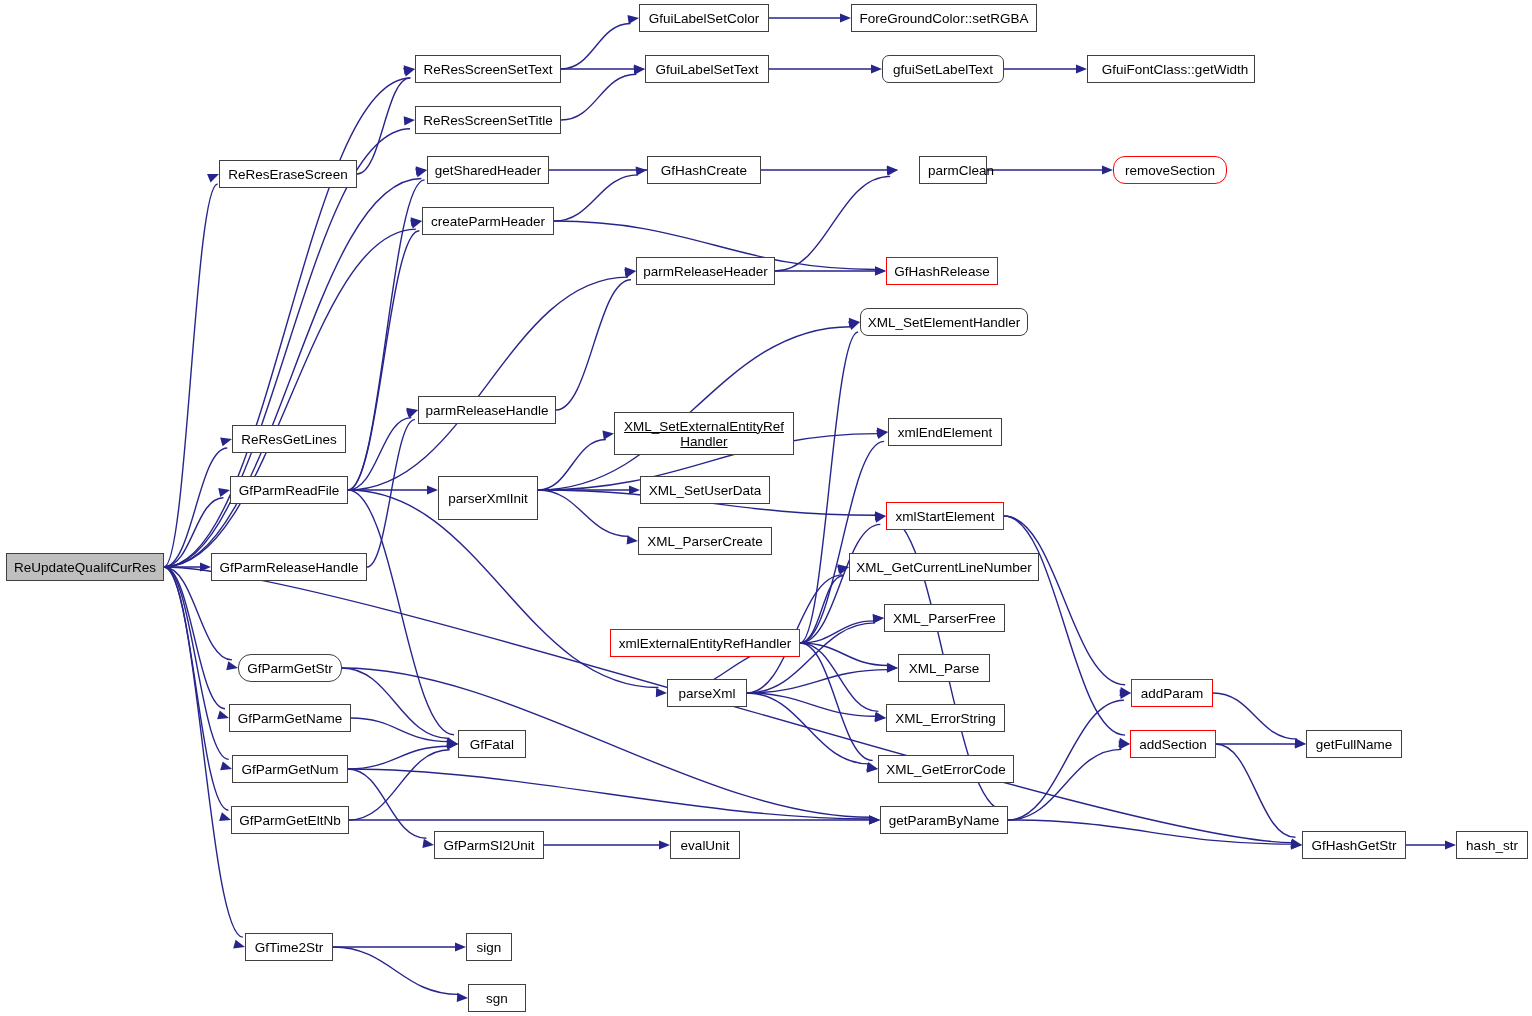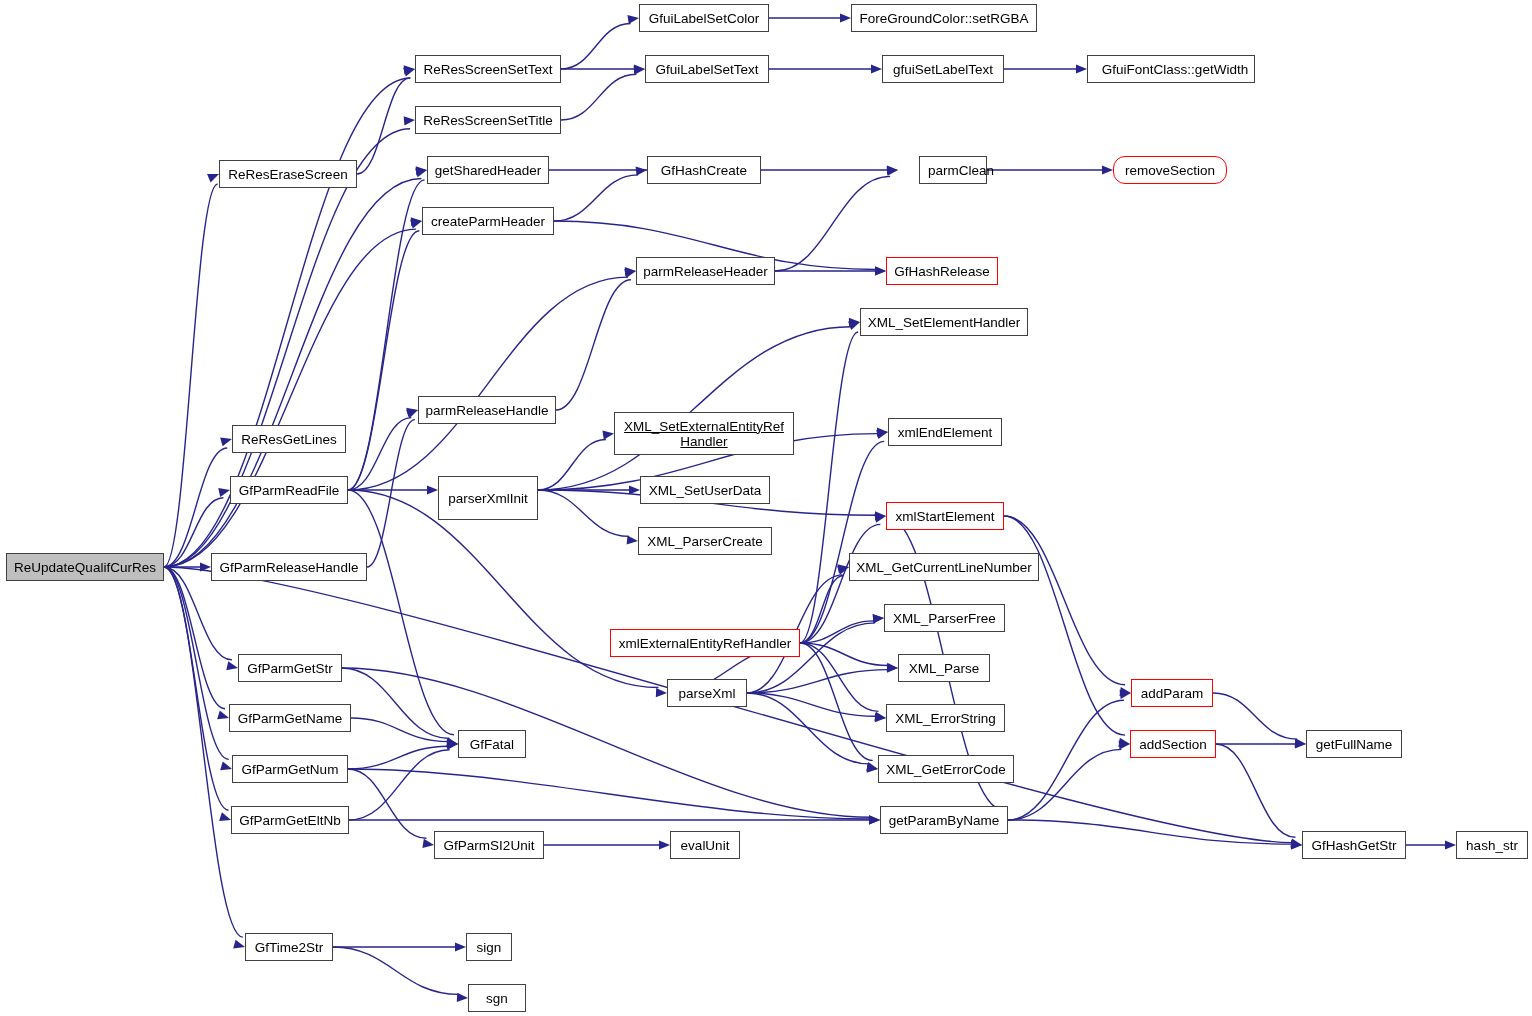--- a/index.html
+++ b/index.html
@@ -222,45 +222,45 @@
     </svg>
 <div class="node root" style="left: 6px; top: 553px; width: 158px; height: 28px;">ReUpdateQualifCurRes</div>
     <div class="node" style="left: 415px; top: 55px; width: 146px; height: 28px;">ReResScreenSetText</div>
     <div class="node" style="left: 415px; top: 106px; width: 146px; height: 28px;">ReResScreenSetTitle</div>
     <div class="node" style="left: 219px; top: 160px; width: 138px; height: 28px;">ReResEraseScreen</div>
     <div class="node" style="left: 427px; top: 156px; width: 122px; height: 28px;">getSharedHeader</div>
     <div class="node" style="left: 422px; top: 207px; width: 132px; height: 28px;">createParmHeader</div>
     <div class="node" style="left: 639px; top: 4px; width: 130px; height: 28px;">GfuiLabelSetColor</div>
     <div class="node" style="left: 645px; top: 55px; width: 124px; height: 28px;">GfuiLabelSetText</div>
     <div class="node" style="left: 851px; top: 4px; width: 186px; height: 28px;">ForeGroundColor::setRGBA</div>
-    <div class="node" style="left: 882px; top: 55px; width: 122px; height: 28px;">gfuiSetLabelText</div>
+    <div class="node" style="left: 882px; top: 55px; width: 122px; height: 28px; border-radius: 7px;">gfuiSetLabelText</div>
     <div class="node" style="left: 1087px; top: 55px; width: 168px; height: 28px; padding-left: 8px;">GfuiFontClass::getWidth</div>
     <div class="node" style="left: 647px; top: 156px; width: 114px; height: 28px;">GfHashCreate</div>
     <div class="node" style="left: 919px; top: 156px; width: 68px; height: 28px; padding-left: 16px;">parmClean</div>
     <div class="node red" style="left: 1113px; top: 156px; width: 114px; height: 28px; border-radius: 12px;">removeSection</div>
     <div class="node" style="left: 636px; top: 257px; width: 139px; height: 28px;">parmReleaseHeader</div>
     <div class="node red" style="left: 886px; top: 257px; width: 112px; height: 28px;">GfHashRelease</div>
-    <div class="node" style="left: 860px; top: 308px; width: 168px; height: 28px;">XML_SetElementHandler</div>
+    <div class="node" style="left: 860px; top: 308px; width: 168px; height: 28px; border-radius: 8px;">XML_SetElementHandler</div>
     <div class="node" style="left: 418px; top: 396px; width: 138px; height: 28px;">parmReleaseHandle</div>
     <div class="node" style="left: 614px; top: 412px; width: 180px; height: 43px; text-decoration: underline;">XML_SetExternalEntityRef
 Handler</div>
     <div class="node" style="left: 888px; top: 418px; width: 114px; height: 28px;">xmlEndElement</div>
     <div class="node" style="left: 232px; top: 425px; width: 114px; height: 28px;">ReResGetLines</div>
     <div class="node" style="left: 230px; top: 476px; width: 118px; height: 28px;">GfParmReadFile</div>
     <div class="node" style="left: 438px; top: 476px; width: 100px; height: 44px;">parserXmlInit</div>
     <div class="node" style="left: 640px; top: 476px; width: 130px; height: 28px;">XML_SetUserData</div>
     <div class="node" style="left: 638px; top: 527px; width: 134px; height: 28px;">XML_ParserCreate</div>
     <div class="node red" style="left: 886px; top: 502px; width: 118px; height: 28px;">xmlStartElement</div>
     <div class="node" style="left: 849px; top: 553px; width: 190px; height: 28px;">XML_GetCurrentLineNumber</div>
     <div class="node" style="left: 211px; top: 553px; width: 156px; height: 28px;">GfParmReleaseHandle</div>
     <div class="node" style="left: 884px; top: 604px; width: 121px; height: 28px;">XML_ParserFree</div>
     <div class="node red" style="left: 610px; top: 629px; width: 190px; height: 28px;">xmlExternalEntityRefHandler</div>
     <div class="node red" style="left: 1131px; top: 679px; width: 82px; height: 28px;">addParam</div>
     <div class="node" style="left: 898px; top: 654px; width: 92px; height: 28px;">XML_Parse</div>
-    <div class="node" style="left: 238px; top: 654px; width: 104px; height: 28px;">GfParmGetStr</div>
+    <div class="node" style="left: 238px; top: 654px; width: 104px; height: 28px; border-radius: 13px;">GfParmGetStr</div>
     <div class="node" style="left: 667px; top: 679px; width: 80px; height: 28px;">parseXml</div>
     <div class="node" style="left: 886px; top: 704px; width: 119px; height: 28px;">XML_ErrorString</div>
     <div class="node" style="left: 229px; top: 704px; width: 122px; height: 28px;">GfParmGetName</div>
     <div class="node" style="left: 458px; top: 730px; width: 68px; height: 28px;">GfFatal</div>
     <div class="node red" style="left: 1130px; top: 730px; width: 86px; height: 28px;">addSection</div>
     <div class="node" style="left: 1306px; top: 730px; width: 96px; height: 28px;">getFullName</div>
     <div class="node" style="left: 232px; top: 755px; width: 116px; height: 28px;">GfParmGetNum</div>
     <div class="node" style="left: 878px; top: 755px; width: 136px; height: 28px;">XML_GetErrorCode</div>
     <div class="node" style="left: 231px; top: 806px; width: 118px; height: 28px;">GfParmGetEltNb</div>
     <div class="node" style="left: 880px; top: 806px; width: 128px; height: 28px;">getParamByName</div>

